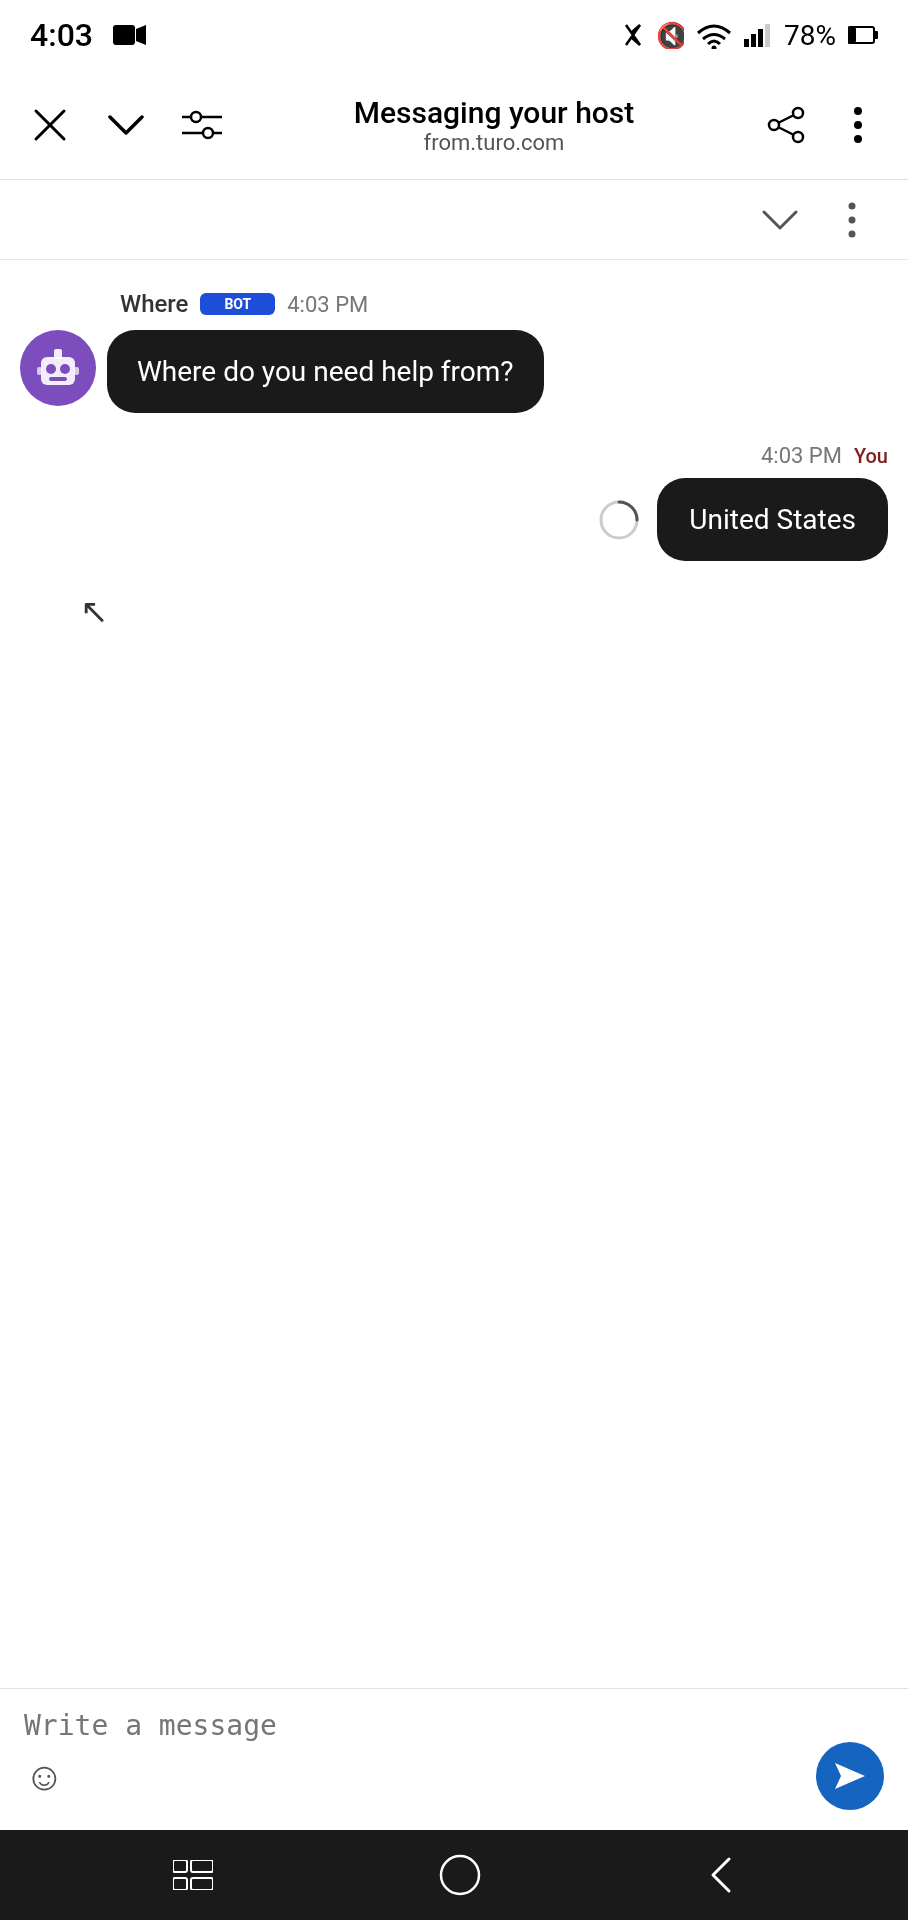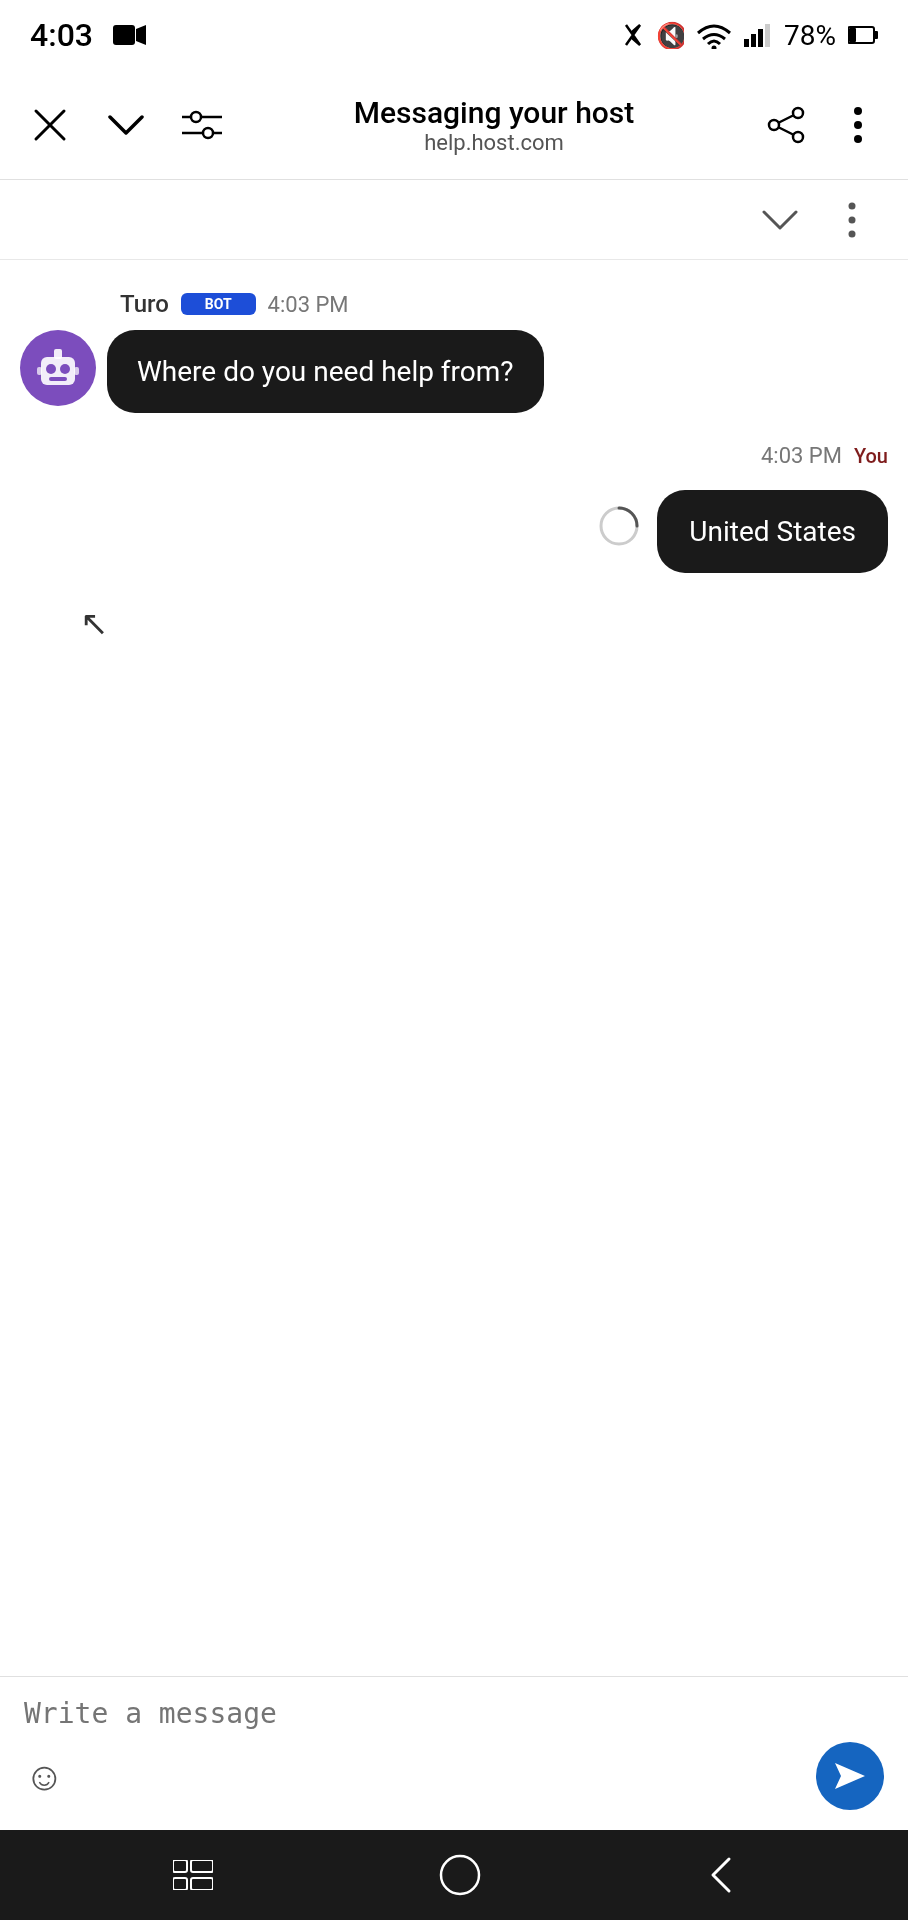--- a/index.html
+++ b/index.html
@@ -198,21 +198,20 @@
       to { transform: rotate(360deg); }
     }
     .user-bubble {
       background: #1a1a1a;
       color: #fff;
       font-size: 28px;
       padding: 22px 32px;
       border-radius: 28px;
       max-width: 580px;
       line-height: 1.4;
-      margin-top: 12px;
     }
 
     
     .cursor-area {
       flex: 1;
       position: relative;
     }
     .mouse-cursor {
       position: absolute;
       top: 0;
@@ -223,21 +222,21 @@
     }
 
     
     .input-area {
       min-height: 130px;
       background: #fff;
       border-top: 1px solid #e0e0e0;
       padding: 20px 24px;
       display: flex;
       flex-direction: column;
-      gap: 12px;
+      gap: 0;
     }
     .message-input {
       font-size: 28px;
       color: #aaa;
       background: transparent;
       border: none;
       outline: none;
       width: 100%;
       resize: none;
     }
@@ -341,21 +340,21 @@
       <line x1="0" y1="10" x2="9" y2="10" stroke="#000" stroke-width="2.5"></line>
       <line x1="19" y1="10" x2="40" y2="10" stroke="#000" stroke-width="2.5"></line>
       <circle cx="26" cy="26" r="5" stroke="#000" stroke-width="2.5" fill="none"></circle>
       <line x1="0" y1="26" x2="21" y2="26" stroke="#000" stroke-width="2.5"></line>
       <line x1="31" y1="26" x2="40" y2="26" stroke="#000" stroke-width="2.5"></line>
     </svg>
   </div>
 
   <div class="browser-title-area">
     <span class="browser-title">Messaging your host</span>
-    <span class="browser-url">help.host.com</span>
+    <span class="browser-url">from.turo.com</span>
   </div>
 
   <div class="browser-right-icons">
     <div class="browser-icon-btn">
       <svg width="40" height="40" viewBox="0 0 40 40">
         <circle cx="32" cy="8" r="5" stroke="#000" stroke-width="2.5" fill="none"></circle>
         <circle cx="8" cy="20" r="5" stroke="#000" stroke-width="2.5" fill="none"></circle>
         <circle cx="32" cy="32" r="5" stroke="#000" stroke-width="2.5" fill="none"></circle>
         <line x1="27" y1="10.5" x2="13" y2="17.5" stroke="#000" stroke-width="2.5"></line>
         <line x1="13" y1="22.5" x2="27" y2="29.5" stroke="#000" stroke-width="2.5"></line>
@@ -383,21 +382,21 @@
       <circle cx="5" cy="20" r="3.5" fill="#555"></circle>
       <circle cx="5" cy="34" r="3.5" fill="#555"></circle>
     </svg>
   </div>
 </div>
 
 <div class="chat-area">
 
   <div class="bot-message-group">
     <div class="bot-meta">
-      <span class="bot-name">Turo</span>
+      <span class="bot-name">Where</span>
       <span class="bot-badge">BOT</span>
       <span class="bot-time">4:03 PM</span>
     </div>
     <div class="bot-message-row">
       <div class="bot-avatar">
 
         <svg width="50" height="50" viewBox="0 0 50 50">
           <rect x="8" y="14" width="34" height="28" rx="6" fill="#fff" opacity="0.9"></rect>
           <rect x="21" y="6" width="8" height="10" rx="2" fill="#fff" opacity="0.9"></rect>
           <circle cx="18" cy="26" r="5" fill="#7c4dbd"></circle>

